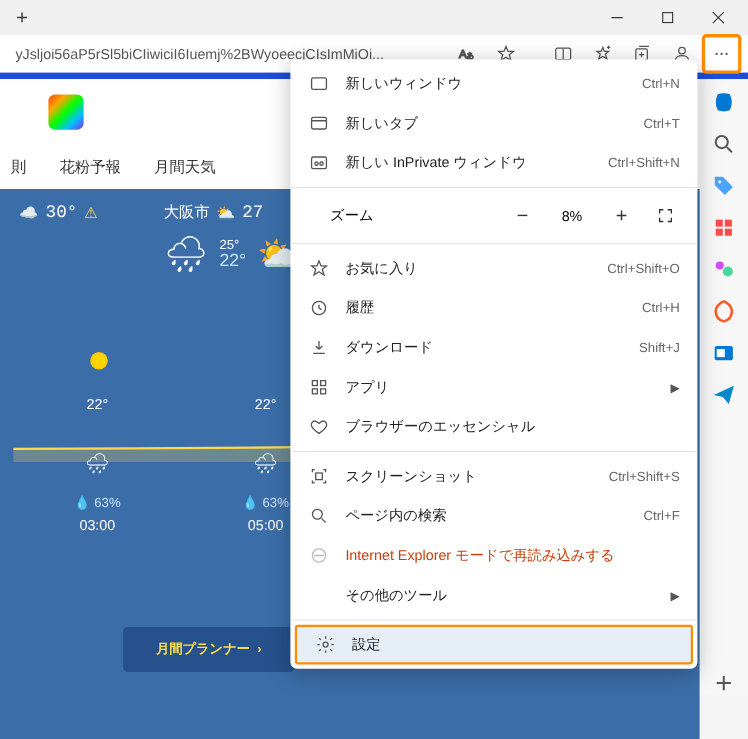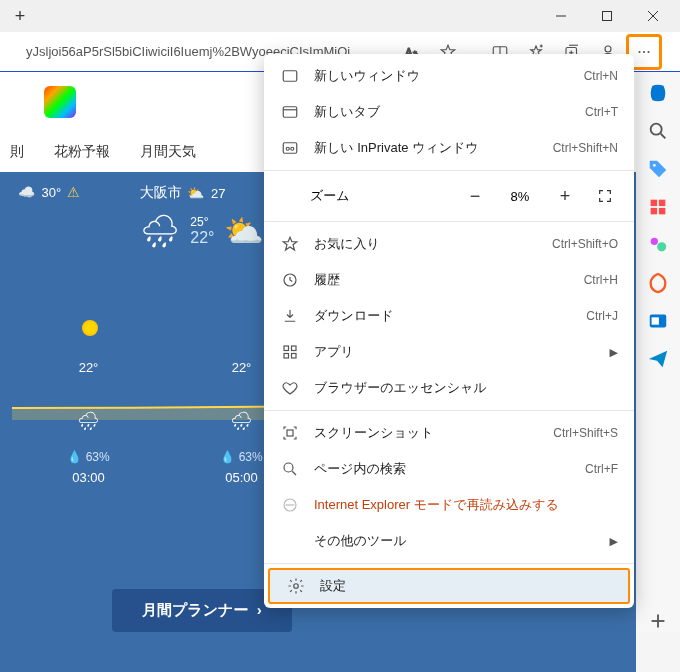--- a/index.html
+++ b/index.html
@@ -7,57 +7,57 @@
 
 
 .titlebar { height: 32px; background: #f0f0f0; display: flex; justify-content: space-between; align-items: center; padding: 0 4px; }
 .titlebar-left { display: flex; align-items: center; }
 .new-tab { width: 32px; height: 28px; display: flex; align-items: center; justify-content: center; cursor: pointer; font-size: 18px; color: #333; }
 .winctrl { display: flex; }
 .winctrl div { width: 46px; height: 32px; display: flex; align-items: center; justify-content: center; cursor: pointer; }
 .winctrl svg { width: 12px; height: 12px; }
 
 
-.addrrow { height: 40px; background: #fff; display: flex; align-items: center; padding: 0 18px; border-bottom: 1px solid #1d4ed8; justify-content: center; }
+.addrrow { height: 40px; background: #fff; display: flex; align-items: center; padding: 0 6px; border-bottom: 6px solid #1d4ed8; justify-content: center; }
 .addrbox { flex: 1; height: 30px; background: #fff; display: flex; align-items: center; padding: 0 8px; font-size: 13px; color: #555; overflow: hidden; white-space: nowrap; }
 .addricon { width: 36px; height: 36px; display: flex; align-items: center; justify-content: center; cursor: pointer; color: #555; }
 .addricon svg { width: 18px; height: 18px; }
 .more-highlight { border: 3px solid #ff8c00; border-radius: 4px; }
 
 
 .sidebar { position: absolute; right: 0; top: 72px; width: 44px; height: 560px; background: #f7f7f7; display: flex; flex-direction: column; align-items: center; gap: 16px; padding-top: 10px; }
 .sidebar-icon { width: 22px; height: 22px; display: flex; align-items: center; justify-content: center; cursor: pointer; }
 
 
 .content { position: absolute; left: 0; top: 72px; right: 44px; height: 600px; background: linear-gradient(180deg, #fff 0%, #fff 100px, #3b6ea8 100px, #3b6ea8 100%); }
 .logo-row { height: 60px; display: flex; align-items: center; padding-left: 44px; }
 .logo-icon { width: 32px; height: 32px; background: linear-gradient(135deg, #ff4500, #ffa500, #00ff00, #00bfff, #8a2be2); border-radius: 6px; }
 .tabs-row { height: 40px; display: flex; align-items: center; font-size: 14px; color: #333; gap: 30px; padding-left: 10px; }
 
 .weather-panel { padding: 12px; color: #fff; }
 .city-row { display: flex; gap: 60px; padding-left: 6px; }
 .city { display: flex; flex-direction: column; align-items: flex-start; gap: 4px; font-size: 14px; }
 .city-head { display: flex; align-items: center; gap: 6px; }
-.city-temp { font-size: 13px; }
+.city-temp { font-size: 16px; font-family: Liberation Mono, monospace; }
 .cloud { font-size: 32px; }
 
 .chart-area { margin-top: 100px; position: relative; height: 180px; }
 .sun-moon { position: absolute; left: 70px; top: -30px; width: 16px; height: 16px; background: radial-gradient(circle, #ffd700 40%, #ffb000 100%); border-radius: 50%; }
 .chart-temps { position: absolute; top: 10px; left: 0; right: 0; display: flex; font-size: 13px; color: #fff; }
 .chart-temps span { flex: 1; text-align: center; }
 .chart-line { position: absolute; top: 30px; left: 0; right: 0; height: 40px; }
 .chart-line svg { width: 100%; height: 40px; }
 .chart-rain { position: absolute; top: 60px; left: 0; right: 0; display: flex; }
 .chart-rain span { flex: 1; text-align: center; color: #fff; font-size: 18px; }
 .chart-humidity { position: absolute; top: 100px; left: 0; right: 0; display: flex; font-size: 12px; color: #cde3f8; }
 .chart-humidity span { flex: 1; text-align: center; }
 .chart-times { position: absolute; top: 120px; left: 0; right: 0; display: flex; font-size: 13px; color: #fff; }
 .chart-times span { flex: 1; text-align: center; }
 
-.month-btn { margin-top: 59px; background: #26518c; color: #ffffff; padding: 12px 30px; display: inline-block; font-size: 15px; font-weight: bold; margin-left: 100px; border-radius: 4px; }
+.month-btn { margin-top: 40px; background: #26518c; color: #fde047; padding: 12px 30px; display: inline-block; font-size: 12px; font-weight: bold; margin-left: 100px; border-radius: 4px; }
 
 
 .menu { position: absolute; left: 264px; top: 54px; width: 370px; background: #fff; box-shadow: 0 4px 20px rgba(0,0,0,0.25); border-radius: 6px; padding: 4px 0; z-index: 100; }
 .mitem { display: flex; align-items: center; height: 36px; padding: 0 16px; font-size: 13px; color: #222; cursor: pointer; position: relative; }
 .mitem.highlighted { background: #e5edf5; border: 2px solid #ff8c00; border-radius: 3px; margin: 0 4px; }
 .micon { width: 20px; height: 20px; margin-right: 14px; display: flex; align-items: center; justify-content: center; color: #555; }
 .micon svg { width: 18px; height: 18px; }
 .mlabel { flex: 1; }
 .mshort { font-size: 12px; color: #666; }
 .marrow { font-size: 11px; color: #555; margin-left: 6px; }
@@ -304,21 +304,21 @@
           <rect x="3" y="5" width="18" height="14" rx="2"></rect>
           <circle cx="9" cy="13" r="2"></circle>
           <circle cx="15" cy="13" r="2"></circle>
         </svg>
       </span>
     <span class="mlabel">新しい InPrivate ウィンドウ</span>
       <span class="mshort">Ctrl+Shift+N</span>
   </div>
   <div class="msep"></div>
   <div class="zoom-row">
-    <span class="zoom-label" style="margin-left:30px">ズーム</span>
+    <span class="zoom-label" style="margin-left:20px">ズーム</span>
     <div class="zoom-ctrl">
       <span class="zoom-btn">−</span>
       <span class="zoom-pct">8%</span>
       <span class="zoom-btn">+</span>
       <span class="zoom-btn">
           <svg width="16" height="16" viewBox="0 0 24 24" fill="none" stroke="#333" stroke-width="1.8">
             <path d="M4 9V4h5M20 9V4h-5M4 15v5h5M20 15v5h-5"></path>
           </svg>
         </span>
     </div>
@@ -343,21 +343,21 @@
     <span class="mlabel">履歴</span>
       <span class="mshort">Ctrl+H</span>
   </div>
   <div class="mitem">
     <span class="micon">
         <svg viewBox="0 0 24 24" fill="none" stroke="currentColor" stroke-width="1.6">
           <path d="M12 4v10m0 0l-4-4m4 4l4-4M5 19h14"></path>
         </svg>
       </span>
     <span class="mlabel">ダウンロード</span>
-      <span class="mshort">Ctrl+J</span>
+      <span class="mshort">Shift+J</span>
   </div>
   <div class="mitem">
     <span class="micon">
         <svg viewBox="0 0 24 24" fill="none" stroke="currentColor" stroke-width="1.6">
           <rect x="4" y="4" width="6" height="6"></rect>
           <rect x="14" y="4" width="6" height="6"></rect>
           <rect x="4" y="14" width="6" height="6"></rect>
           <rect x="14" y="14" width="6" height="6"></rect>
         </svg>
       </span>

